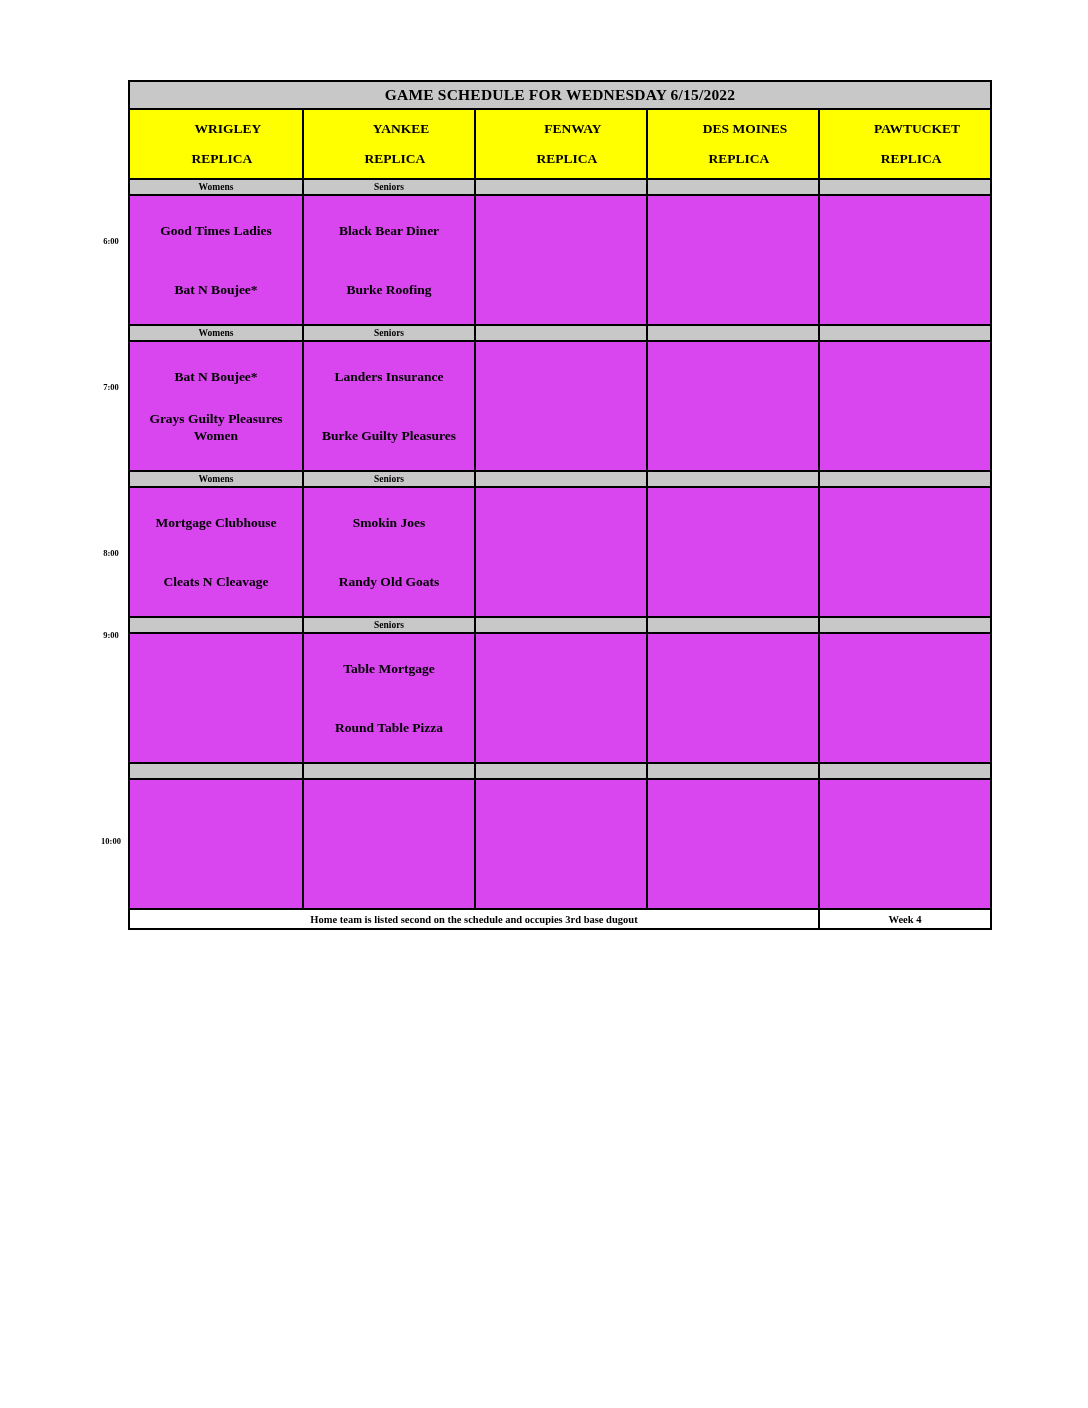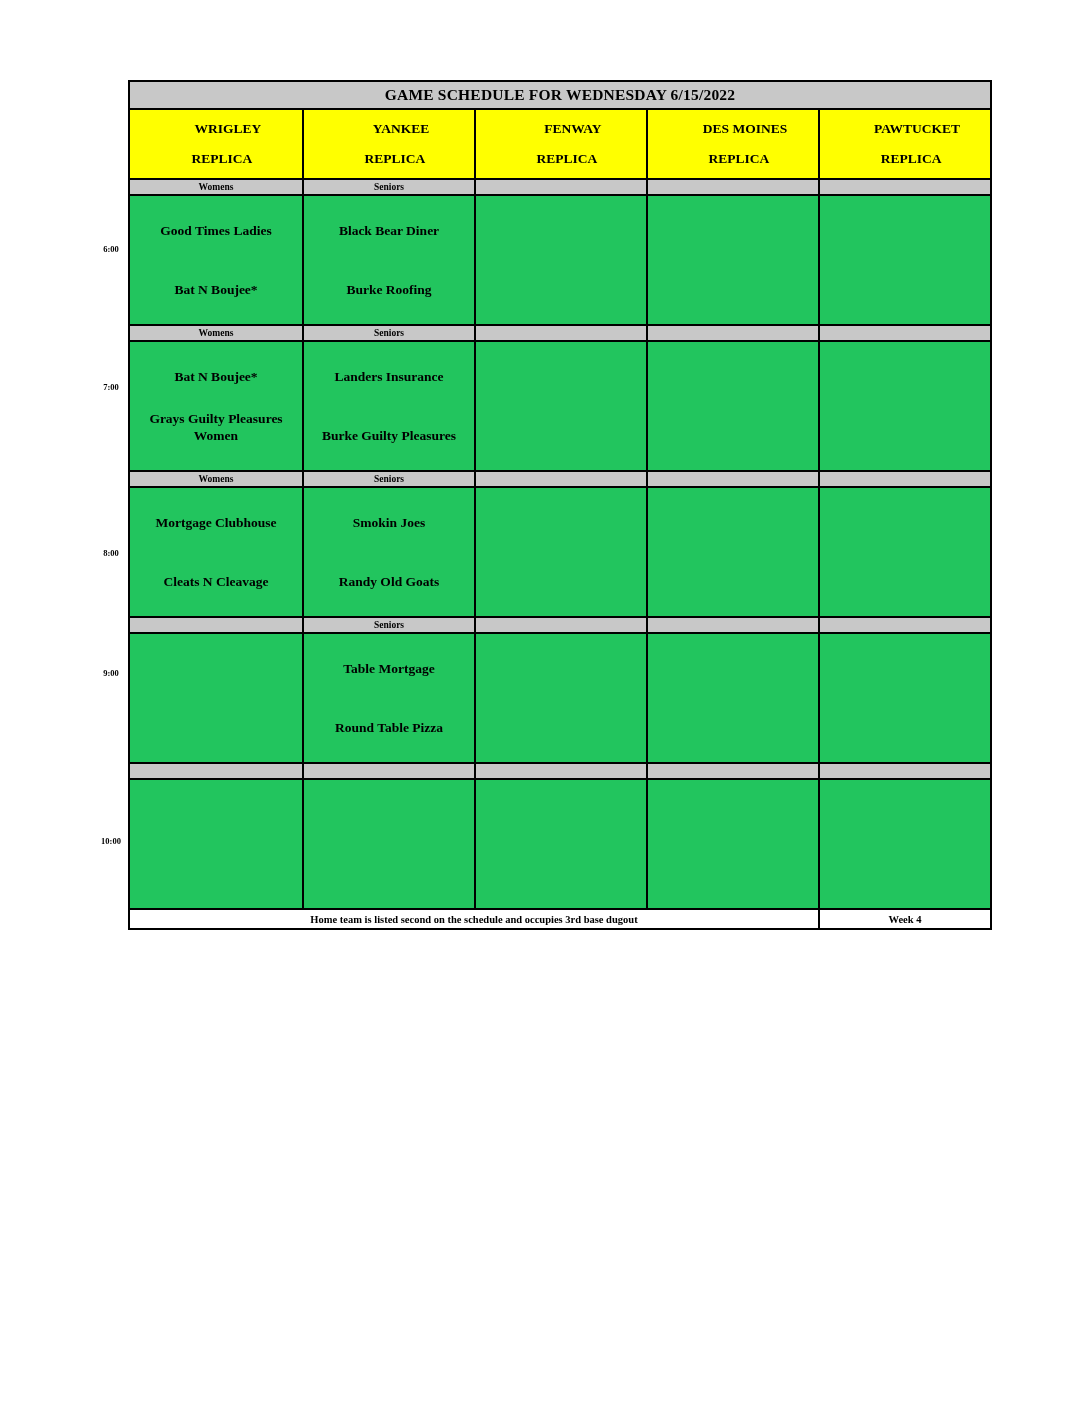--- a/index.html
+++ b/index.html
@@ -59,21 +59,21 @@
     background: #c8c8c8;
     height: 14px;
     font-size: 9.5px;
     font-weight: bold;
     font-family: "Liberation Serif", serif;
     line-height: 14px;
   }
   
   .game-cell {
     height: 128px;
-    background: #22c55e;
+    background: #d946ef;
     font-weight: bold;
     font-size: 13.5px;
     line-height: 17px;
   }
   .game-inner {
     display: flex;
     flex-direction: column;
     justify-content: space-between;
     height: 104px;
     padding: 12px 4px;
@@ -113,24 +113,24 @@
   .cw2 { width: 172px; }
   .cw3 { width: 172px; }
   .cw4 { width: 172px; }
   .cw5 { width: 172px; }
 </style>
 </head>
 <body>
 
 <div class="page">
 
-  <div class="time-label" style="top: 244px;">6:00</div>
+  <div class="time-label" style="top: 236px;">6:00</div>
   <div class="time-label" style="top: 382px;">7:00</div>
   <div class="time-label" style="top: 548px;">8:00</div>
-  <div class="time-label" style="top: 668px;">9:00</div>
+  <div class="time-label" style="top: 630px;">9:00</div>
   <div class="time-label" style="top: 836px;">10:00</div>
 
   <div class="schedule-wrap">
     <table class="schedule">
       <colgroup>
         <col class="cw1">
           <col class="cw2">
           <col class="cw3">
           <col class="cw4">
           <col class="cw5">

